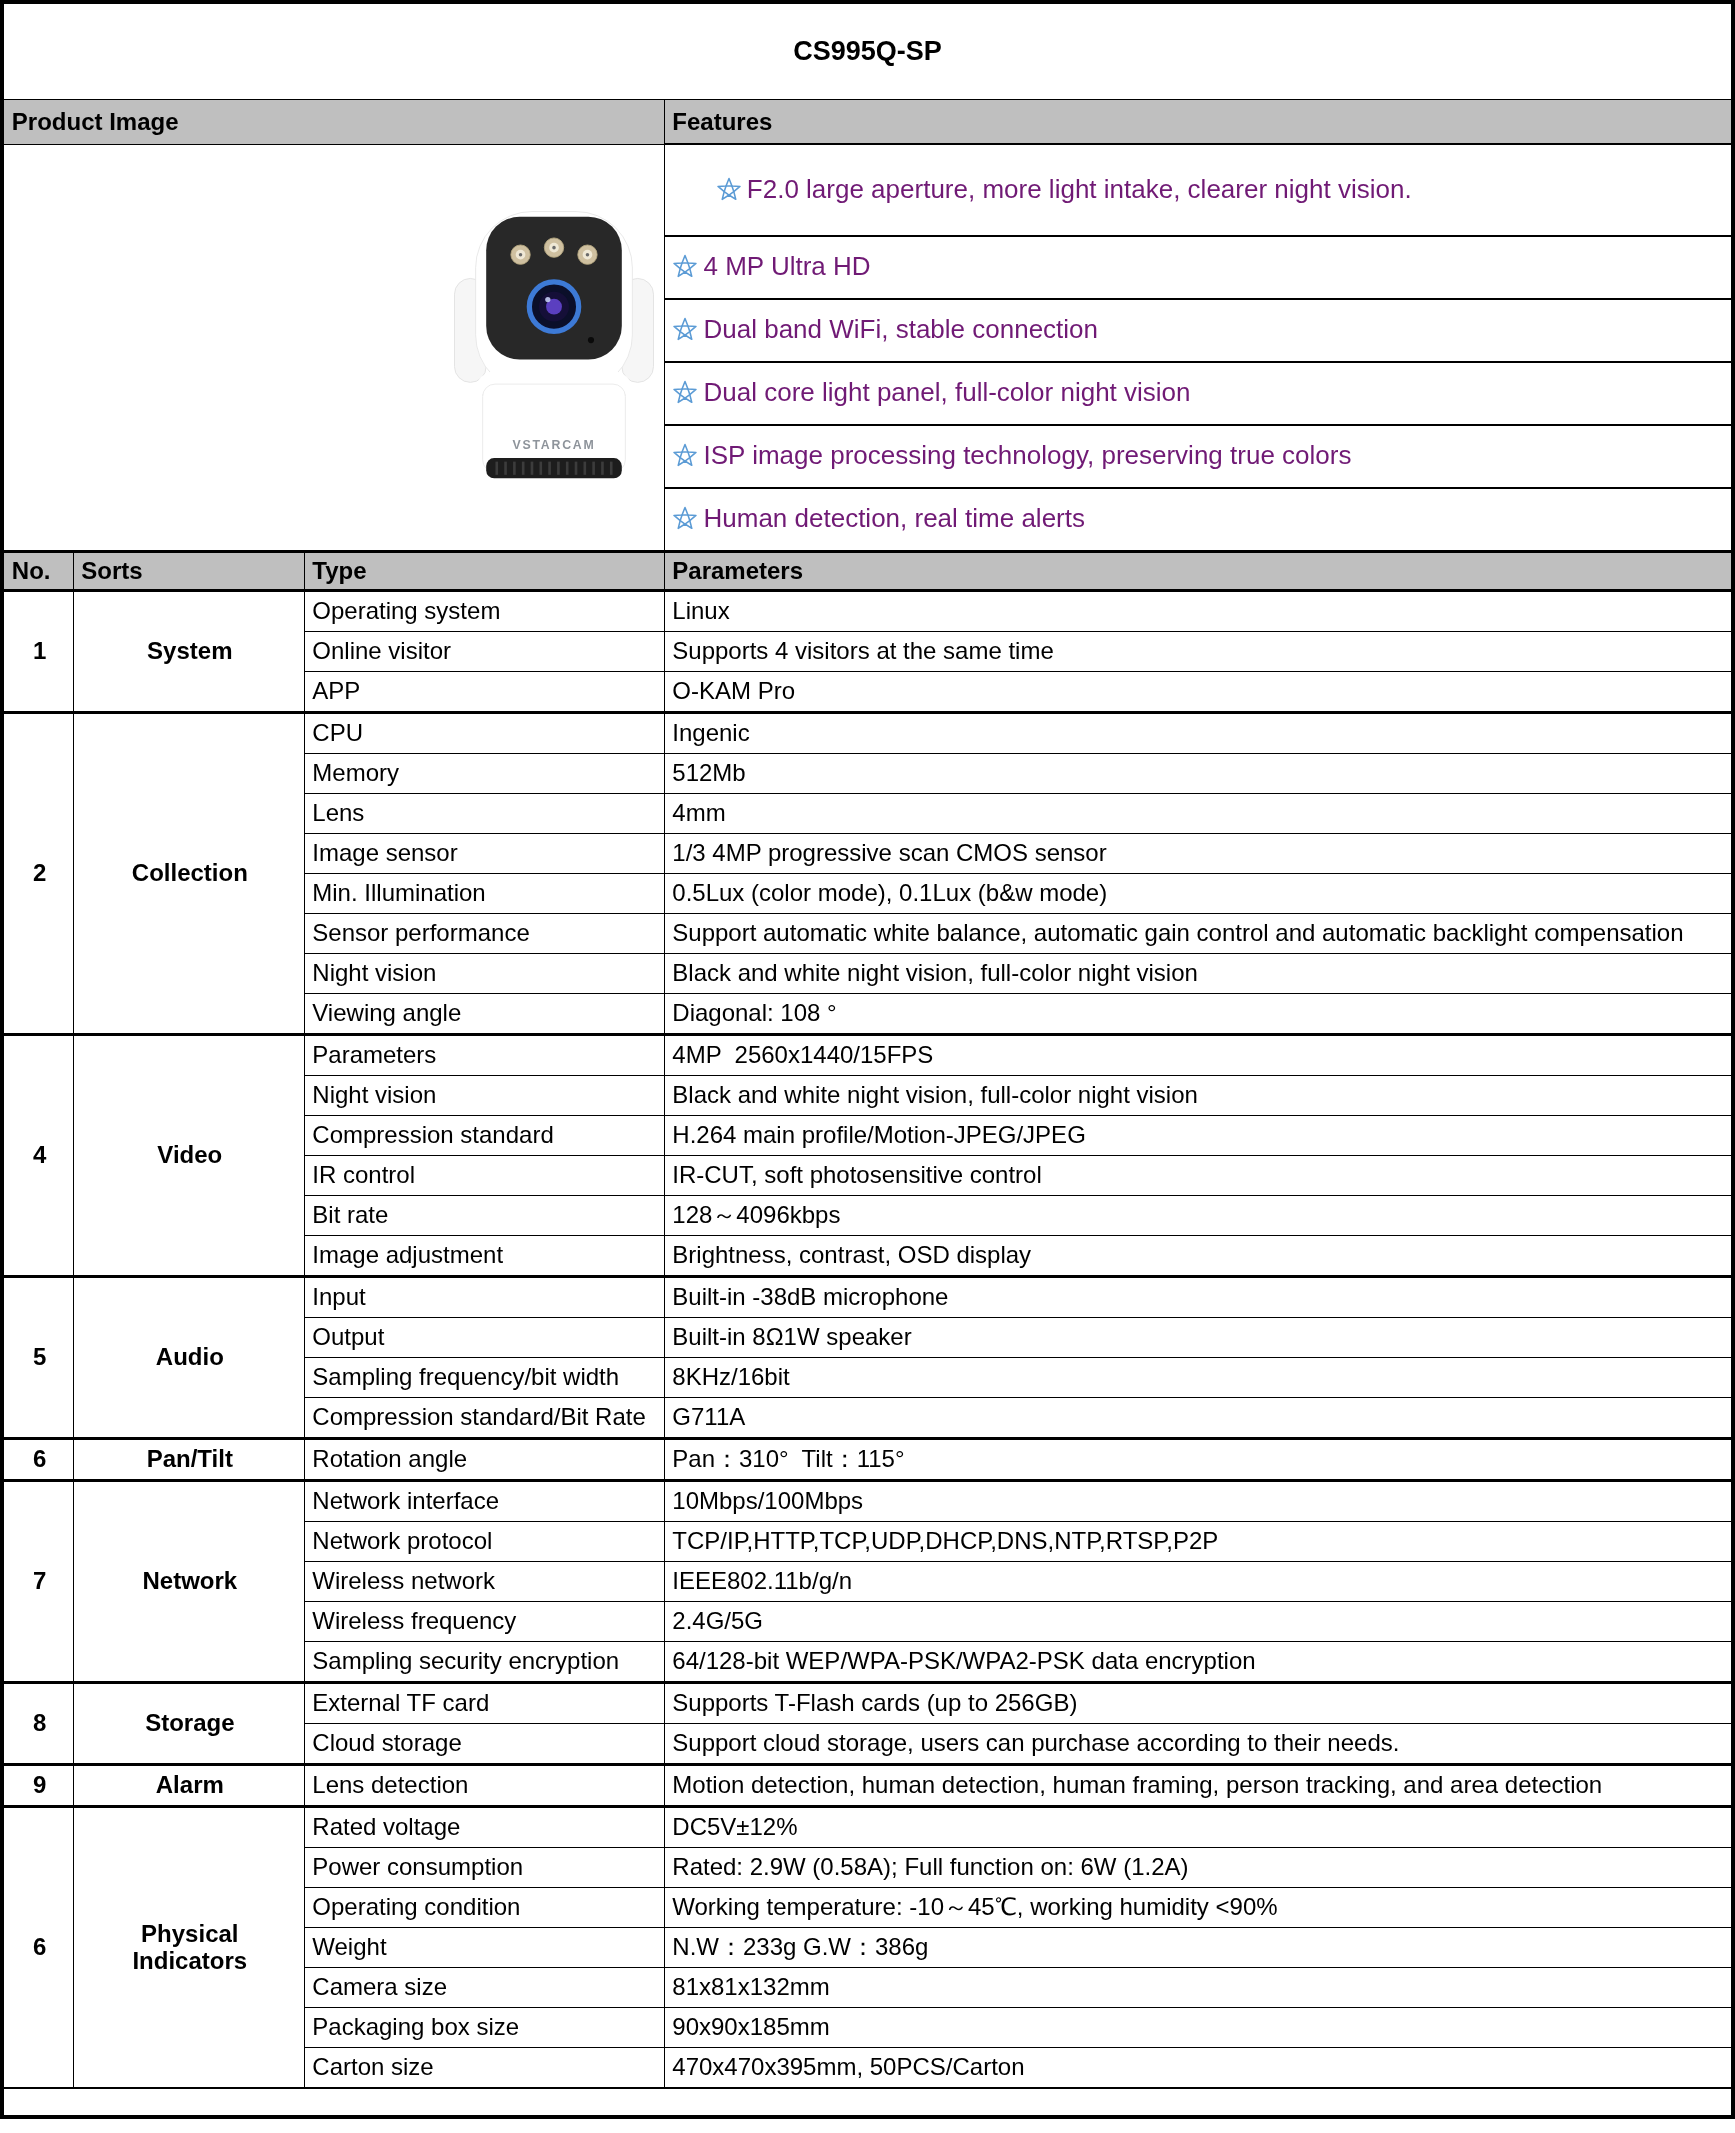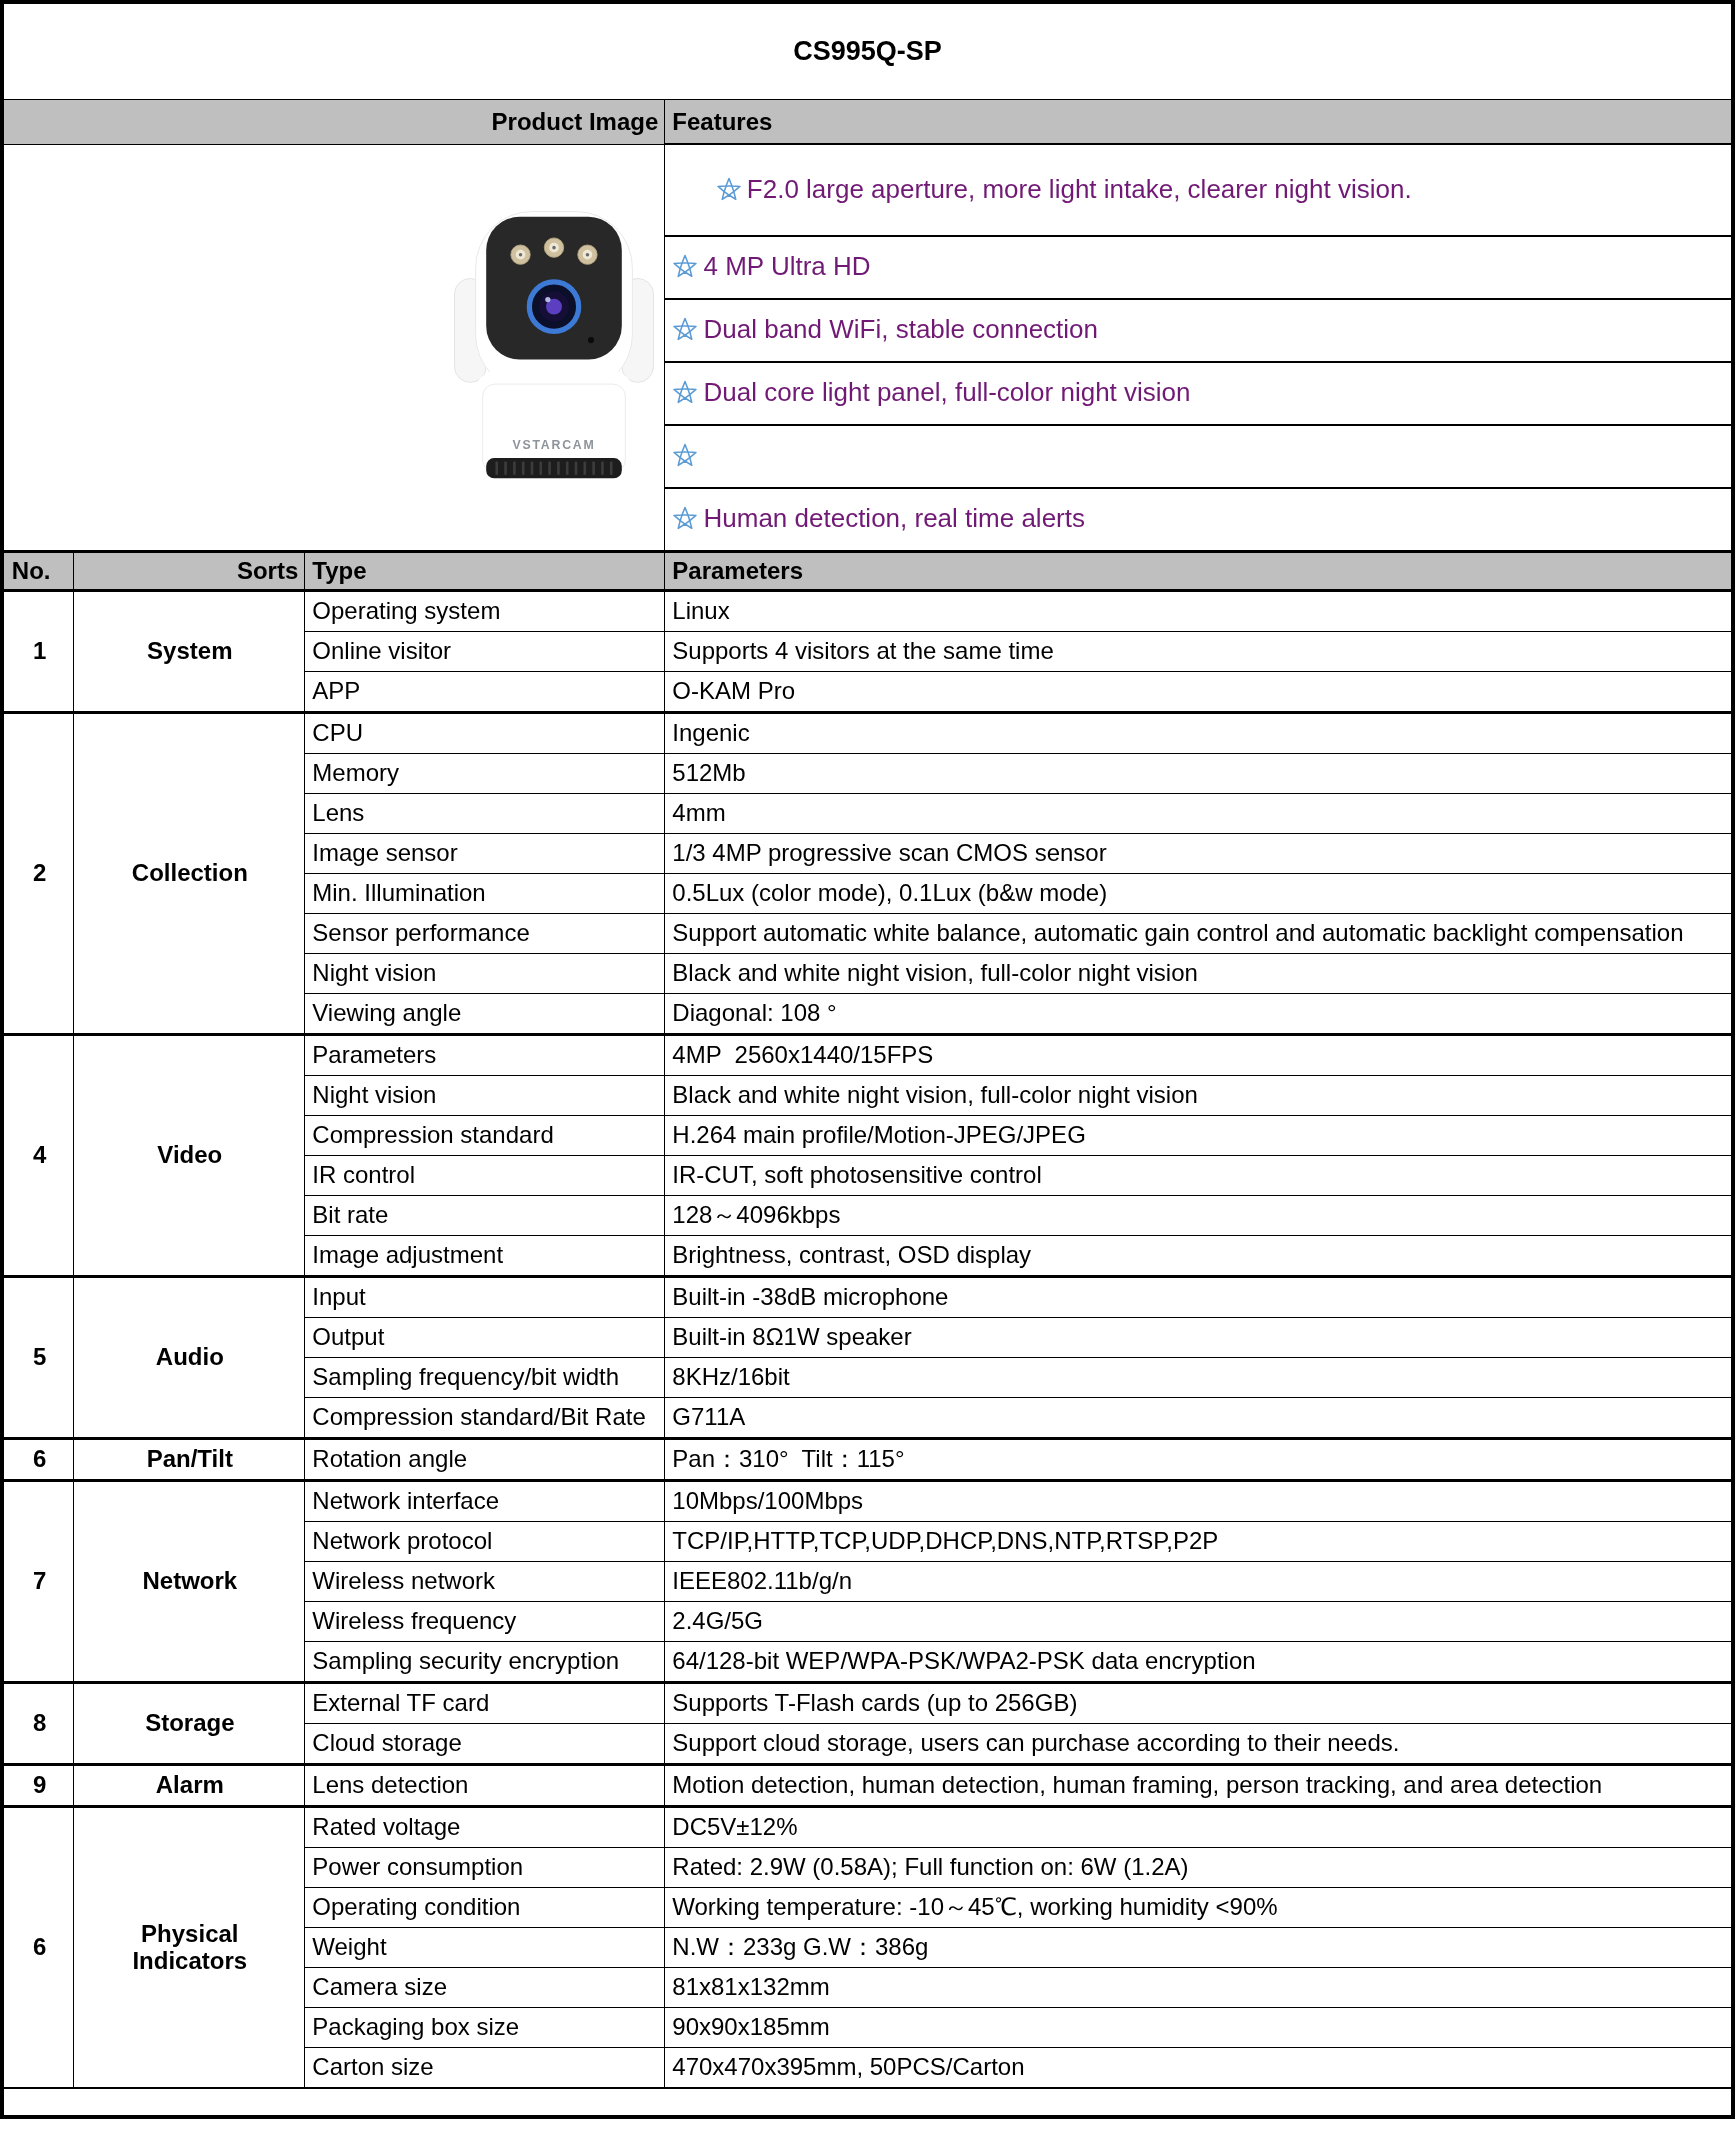--- a/index.html
+++ b/index.html
@@ -33,21 +33,21 @@
     font-weight: bold;
     text-align: center;
     padding: 0;
   }
   
   tr.gray-row td, tr.spec-head td {
     background: #BFBFBF;
     font-weight: bold;
     height: 43px;
   }
-  td.center { text-align: right; padding: 0; }
+  td.center { text-align: left; padding: 0; }
   
   tr.feature-row td.feat {
     height: 61px;
     border-top: 2.6px solid #000;
     border-bottom: 2.6px solid #000;
     color: #701a75;
     font-size: 26px;
   }
   td.image-cell {
     text-align: right;
@@ -178,21 +178,21 @@
                 <polygon points="16.06,9.29 17.95,15.11 13,18.7 8.05,15.11 9.94,9.29"></polygon>
               </g>
             </svg><span>Dual core light panel, full-color night vision</span></td>
         </tr>
   <tr class="feature-row">
           <td class="feat"><svg class="star-icon" width="26" height="26" viewBox="0 0 26 27" xmlns="http://www.w3.org/2000/svg">
               <g fill="none" stroke="#5B9BD5" stroke-width="1.6" stroke-linejoin="round">
                 <polygon points="13,1.5 16.06,9.29 24.41,9.79 17.95,15.11 20.05,23.21 13,18.7 5.95,23.21 8.05,15.11 1.59,9.79 9.94,9.29"></polygon>
                 <polygon points="16.06,9.29 17.95,15.11 13,18.7 8.05,15.11 9.94,9.29"></polygon>
               </g>
-            </svg></td>
+            </svg><span>ISP image processing technology, preserving true colors</span></td>
         </tr>
   <tr class="feature-row">
           <td class="feat"><svg class="star-icon" width="26" height="26" viewBox="0 0 26 27" xmlns="http://www.w3.org/2000/svg">
               <g fill="none" stroke="#5B9BD5" stroke-width="1.6" stroke-linejoin="round">
                 <polygon points="13,1.5 16.06,9.29 24.41,9.79 17.95,15.11 20.05,23.21 13,18.7 5.95,23.21 8.05,15.11 1.59,9.79 9.94,9.29"></polygon>
                 <polygon points="16.06,9.29 17.95,15.11 13,18.7 8.05,15.11 9.94,9.29"></polygon>
               </g>
             </svg><span>Human detection, real time alerts</span></td>
         </tr>
 

